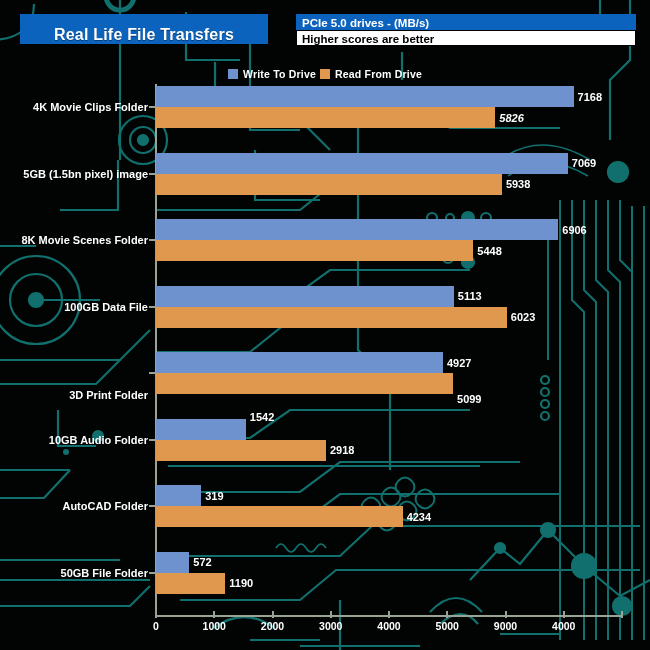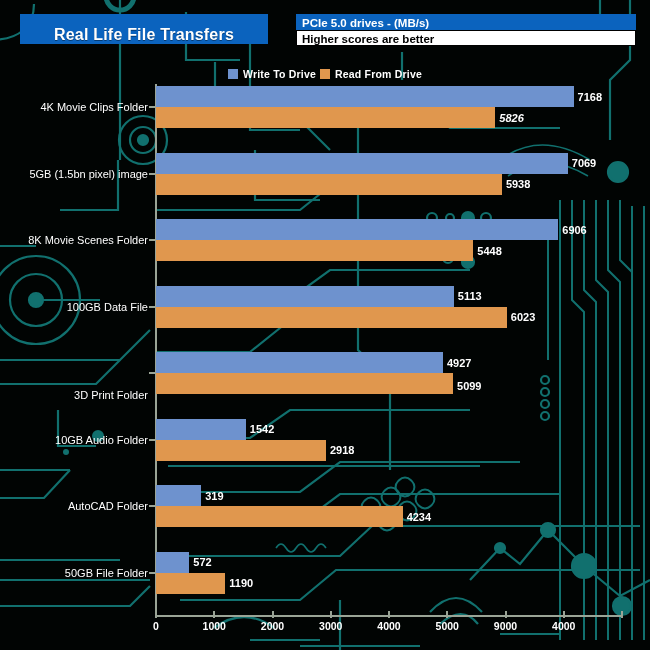--- a/index.html
+++ b/index.html
@@ -61,21 +61,21 @@
   }
   .ytick {
     position:absolute; left:149px; width:6px; height:2px; background:#9aa496; z-index:5;
   }
   .xlab {
     position:absolute; top:620px; color:#FFFFFF; font-size:10.5px; font-weight:bold;
     transform:translateX(-50%); z-index:6; white-space:nowrap;
   }
 
   .cat-label {
-    position:absolute; color:#FFFFFF; font-size:11px; font-weight:normal;
+    position:absolute; color:#FFFFFF; font-size:11px; font-weight:bold;
     right:0; text-align:right; transform:translateY(-50%); z-index:6;
     white-space:nowrap; padding-right:0;
   }
   .cat-label-wrap { position:absolute; left:0; width:148px; }
 
   .bar { position:absolute; left:156px; z-index:5; }
   .bar.w { background:#6E92CE; }
   .bar.r { background:#E0974E; }
   .vlab {
     position:absolute; color:#FFFFFF; font-size:11px; font-weight:bold;
@@ -279,24 +279,24 @@
       <div class="vlab" style="left: 477.346px; top: 250.5px;">5448</div>
       <div class="ytick" style="top: 305.5px;"></div>
       <div class="bar w" title="Write To  Drive: 5113" style="top: 285.5px; height: 21px; width: 297.832px; background: rgb(110, 146, 206);"></div>
       <div class="vlab" style="left: 457.832px; top: 296px;">5113</div>
       <div class="bar r" title="Read From  Drive: 6023" style="top: 306.5px; height: 21px; width: 350.84px; background: rgb(224, 151, 78);"></div>
       <div class="vlab" style="left: 510.84px; top: 317px;">6023</div>
       <div class="ytick" style="top: 372px;"></div>
       <div class="bar w" title="Write To  Drive: 4927" style="top: 352px; height: 21px; width: 286.998px; background: rgb(110, 146, 206);"></div>
       <div class="vlab" style="left: 446.998px; top: 362.5px;">4927</div>
       <div class="bar r" title="Read From  Drive: 5099" style="top: 373px; height: 21px; width: 297.017px; background: rgb(224, 151, 78);"></div>
-      <div class="vlab" style="left: 457.017px; top: 386px;">5099</div>
+      <div class="vlab" style="left: 457.017px; top: 399px;">5099</div>
       <div class="ytick" style="top: 438.5px;"></div>
       <div class="bar w" title="Write To  Drive: 1542" style="top: 418.5px; height: 21px; width: 89.8215px; background: rgb(110, 146, 206);"></div>
-      <div class="vlab" style="left: 249.821px; top: 429px;">1542</div>
+      <div class="vlab" style="left: 249.821px; top: 417px;">1542</div>
       <div class="bar r" title="Read From  Drive: 2918" style="top: 439.5px; height: 21px; width: 169.974px; background: rgb(224, 151, 78);"></div>
       <div class="vlab" style="left: 329.974px; top: 450px;">2918</div>
       <div class="ytick" style="top: 505px;"></div>
       <div class="bar w" title="Write To  Drive: 775" style="top: 485px; height: 21px; width: 45.1437px; background: rgb(110, 146, 206);"></div>
       <div class="vlab" style="left: 205.144px; top: 495.5px;">319</div>
       <div class="bar r" title="Read From  Drive: 4234" style="top: 506px; height: 21px; width: 246.63px; background: rgb(224, 151, 78);"></div>
       <div class="vlab" style="left: 406.63px; top: 516.5px;">4234</div>
       <div class="ytick" style="top: 571.5px;"></div>
       <div class="bar w" title="Write To  Drive: 572" style="top: 551.5px; height: 21px; width: 33.319px; background: rgb(110, 146, 206);"></div>
       <div class="vlab" style="left: 193.319px; top: 562px;">572</div>

